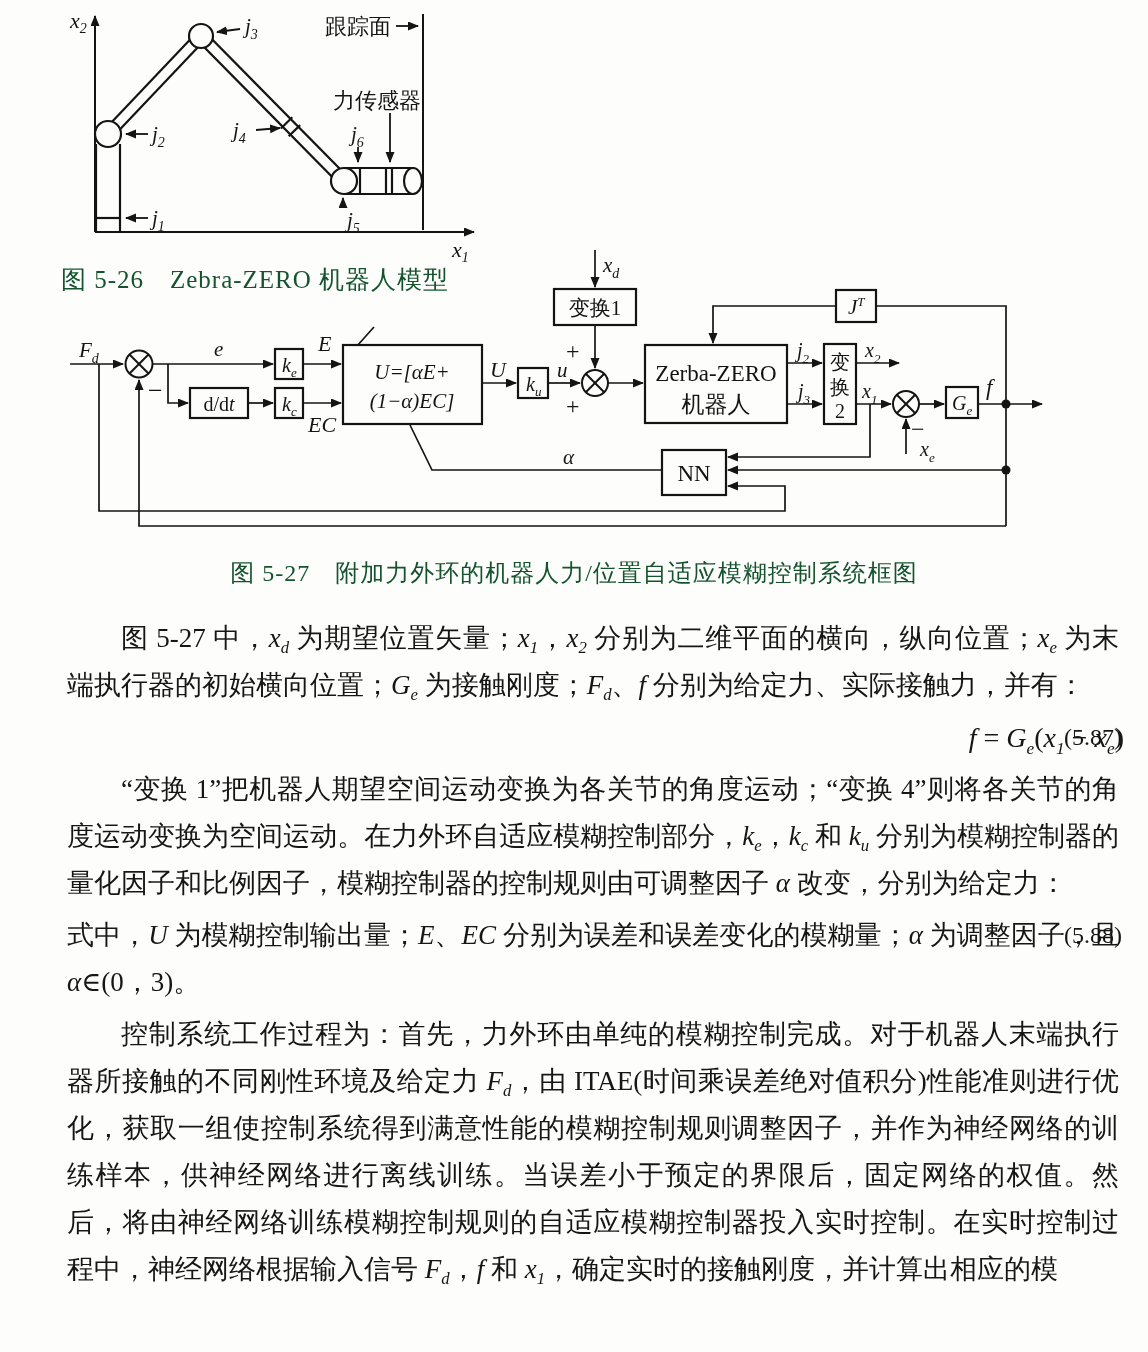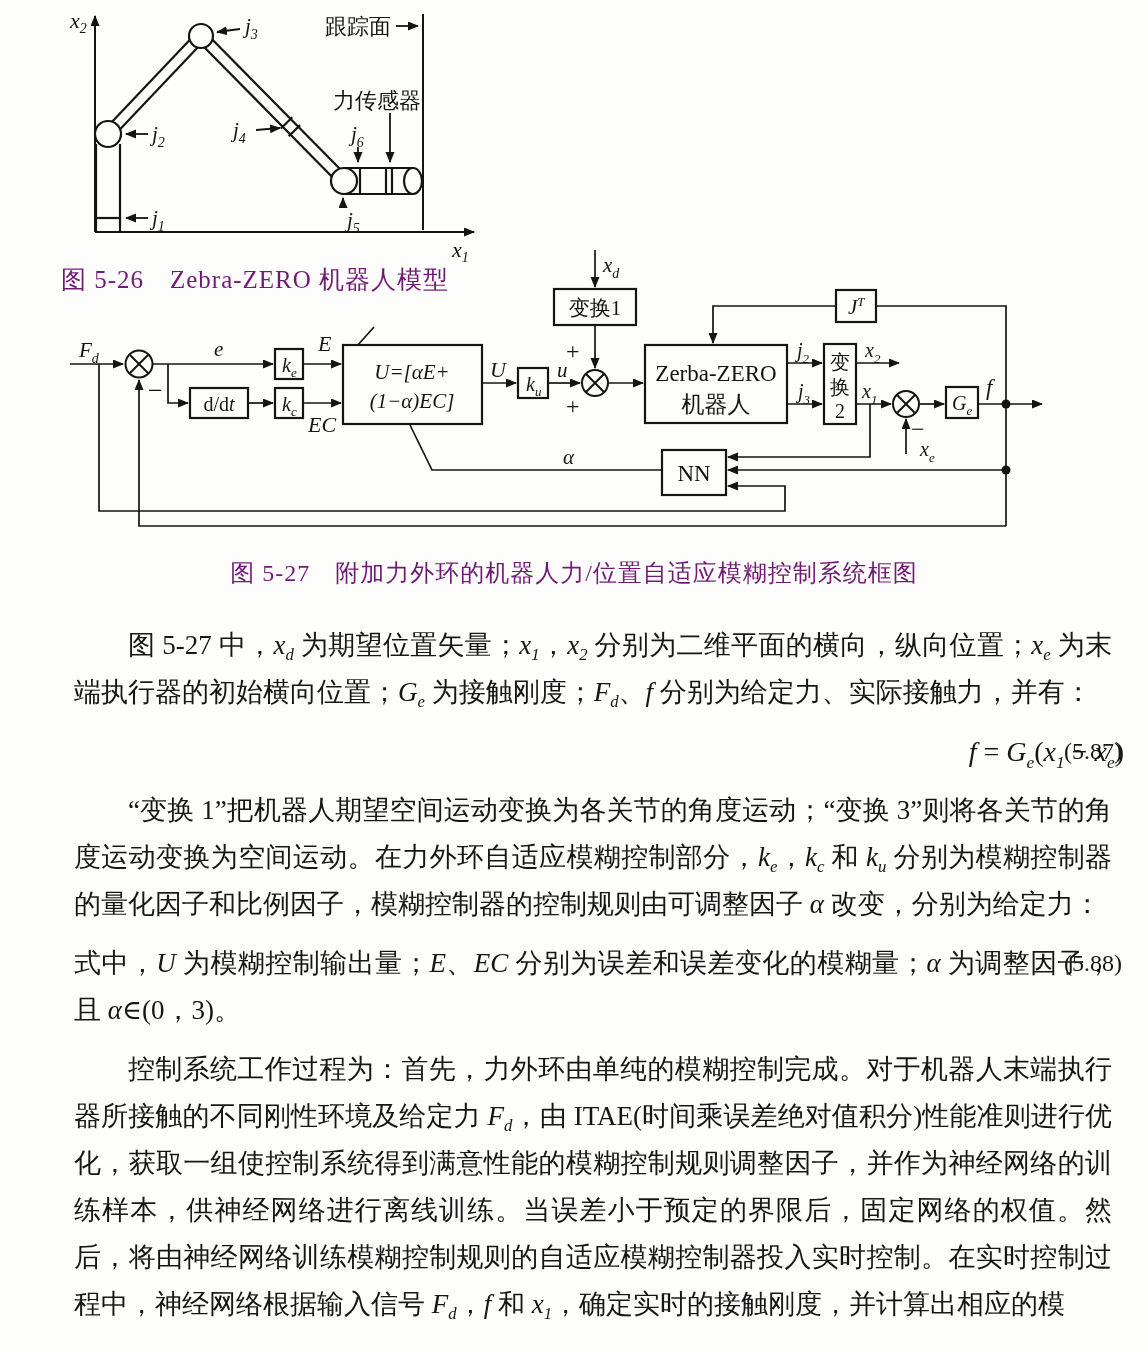--- a/index.html
+++ b/index.html
@@ -6,28 +6,28 @@
   body{
     width:1148px;height:1352px;position:relative;
     background:#fdfdfc;color:#141414;
     font-family:"Liberation Serif","DejaVu Serif",serif;
     overflow:hidden;
   }
   .abs{position:absolute;}
   svg{display:block;}
   svg text{font-family:"Liberation Serif","DejaVu Serif",serif;fill:#141414;}
   .caption{
-    text-align:center;font-size:25px;letter-spacing:1px;color:#701a75;
+    text-align:center;font-size:25px;letter-spacing:1px;color:#14532d;
   }
   #caption27{font-size:24px;font-family:Liberation Serif, serif;}
   #bodytext{
     left:62px;top:610px;width:1062px;
     font-size:27px;line-height:47px;text-align:justify;color:#161616;
   }
-  #bodytext p{margin:12px;padding:0;}
+  #bodytext p{margin:5px;padding:0;}
   p.indent{text-indent:2em;}
   .mi{font-family:"Liberation Serif","DejaVu Serif",serif;font-style:italic;}
   sub{font-size:0.62em;line-height:0;}
   .equation{position:relative;text-align:right;font-size:28px;}
   .eqnum{position:absolute;right:2px;top:0;font-size:24px;}
 </style>
 </head>
 <body>
 
 <svg class="abs" style="left:0;top:0" width="520" height="262" viewBox="0 0 520 262">
@@ -214,19 +214,19 @@
 </svg>
 
 <div id="caption27" class="abs caption" style="left:0;top:557px;width:1148px">图 5-27　附加力外环的机器人力/位置自适应模糊控制系统框图</div>
 
 <div id="bodytext" class="abs">
   <p class="indent"><span>图 5-27 中，</span><span class="mi">x</span><sub class="mi">d</sub><span> 为期望位置矢量；</span><span class="mi">x</span><sub class="mi">1</sub><span>，</span><span class="mi">x</span><sub class="mi">2</sub><span> 分别为二维平面的横向，纵向位置；</span><span class="mi">x</span><sub class="mi">e</sub><span> 为末端执行器的初始横向位置；</span><span class="mi">G</span><sub class="mi">e</sub><span> 为接触刚度；</span><span class="mi">F</span><sub class="mi">d</sub><span>、</span><span class="mi">f</span><span> 分别为给定力、实际接触力，并有：</span></p>
   <div class="equation">
     <span><span class="mi">f</span><span> = </span><span class="mi">G</span><sub class="mi">e</sub><span>(</span><span class="mi">x</span><sub class="mi">1</sub><span> − </span><span class="mi">x</span><sub class="mi">e</sub><span>)</span></span>
     <span class="eqnum">(5.87)</span>
   </div>
-  <p class="indent"><span>“变换 1”把机器人期望空间运动变换为各关节的角度运动；“变换 3”则将各关节的角度运动变换为空间运动。在力外环自适应模糊控制部分，</span><span class="mi">k</span><sub class="mi">e</sub><span>，</span><span class="mi">k</span><sub class="mi">c</sub><span> 和 </span><span class="mi">k</span><sub class="mi">u</sub><span> 分别为模糊控制器的量化因子和比例因子，模糊控制器的控制规则由可调整因子 </span><span class="mi">α</span><span> 改变，分别为给定力：</span></p>
+  <p class="indent"><span>“变换 1”把机器人期望空间运动变换为各关节的角度运动；“变换 4”则将各关节的角度运动变换为空间运动。在力外环自适应模糊控制部分，</span><span class="mi">k</span><sub class="mi">e</sub><span>，</span><span class="mi">k</span><sub class="mi">c</sub><span> 和 </span><span class="mi">k</span><sub class="mi">u</sub><span> 分别为模糊控制器的量化因子和比例因子，模糊控制器的控制规则由可调整因子 </span><span class="mi">α</span><span> 改变，分别为给定力：</span></p>
   <div class="equation">
     <span class="eqnum">(5.88)</span>
   </div>
   <p><span>式中，</span><span class="mi">U</span><span> 为模糊控制输出量；</span><span class="mi">E</span><span>、</span><span class="mi">EC</span><span> 分别为误差和误差变化的模糊量；</span><span class="mi">α</span><span> 为调整因子，且 </span><span class="mi">α</span><span>∈(0，3)。</span></p>
   <p class="indent"><span>控制系统工作过程为：首先，力外环由单纯的模糊控制完成。对于机器人末端执行器所接触的不同刚性环境及给定力 </span><span class="mi">F</span><sub class="mi">d</sub><span>，由 ITAE(时间乘误差绝对值积分)性能准则进行优化，获取一组使控制系统得到满意性能的模糊控制规则调整因子，并作为神经网络的训练样本，供神经网络进行离线训练。当误差小于预定的界限后，固定网络的权值。然后，将由神经网络训练模糊控制规则的自适应模糊控制器投入实时控制。在实时控制过程中，神经网络根据输入信号 </span><span class="mi">F</span><sub class="mi">d</sub><span>，</span><span class="mi">f</span><span> 和 </span><span class="mi">x</span><sub class="mi">1</sub><span>，确定实时的接触刚度，并计算出相应的模</span></p>
 </div>
 
 </body></html>

